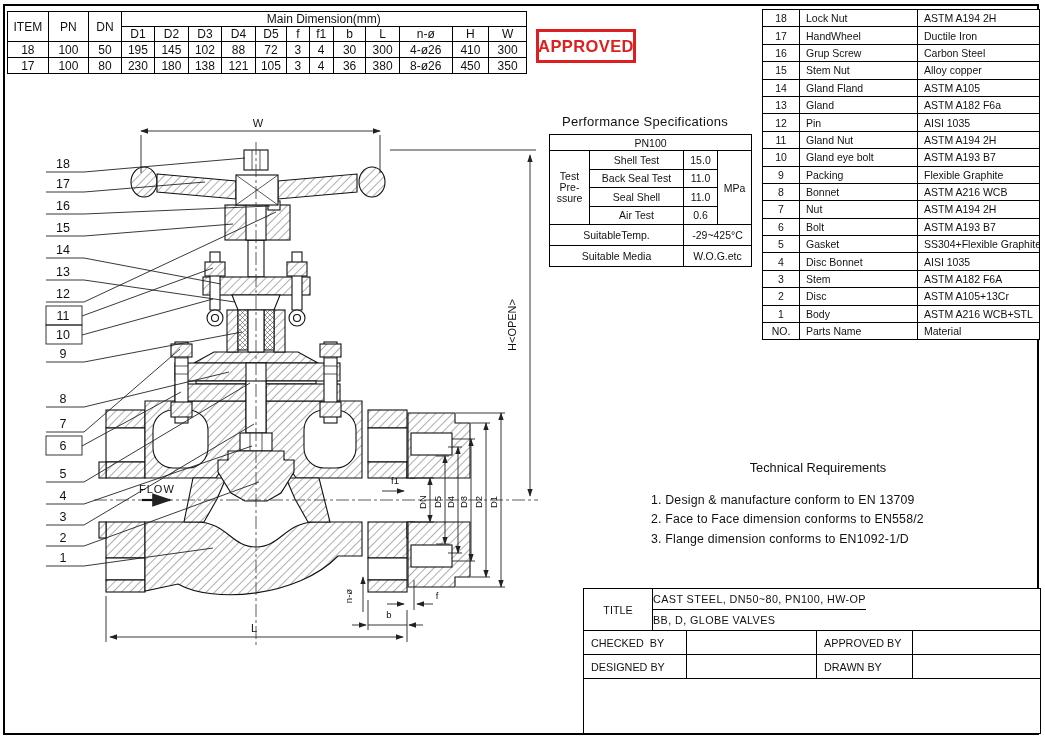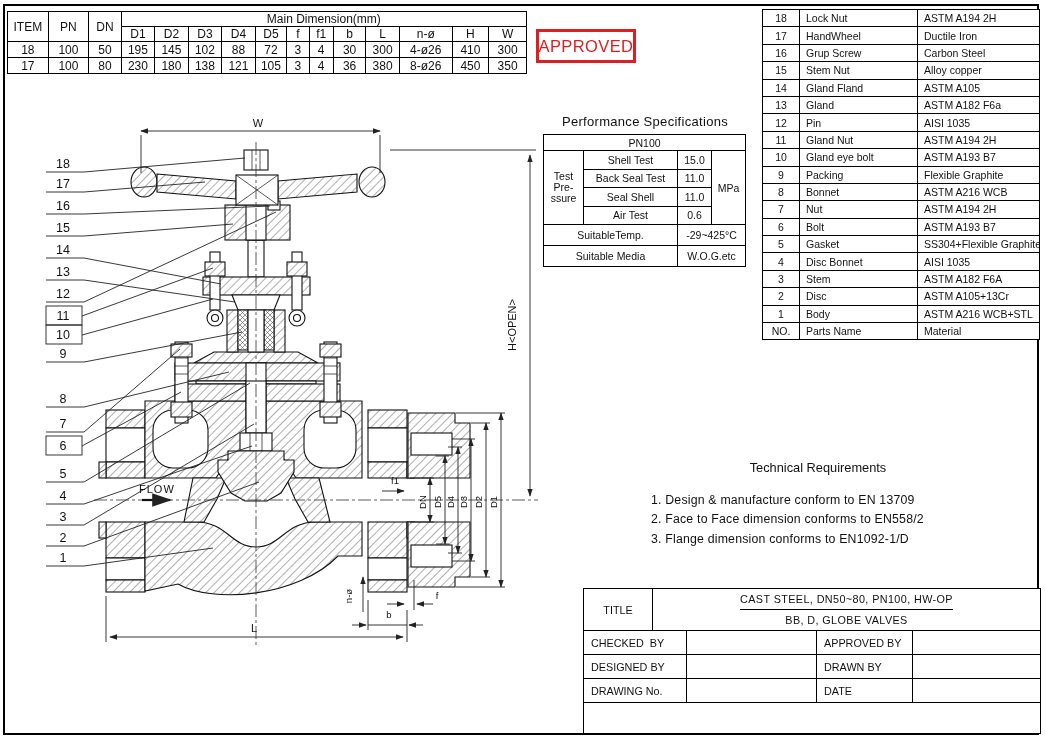--- a/index.html
+++ b/index.html
@@ -16,47 +16,47 @@
   #dim-table tr.data td{height:15px}
   
   #parts-table{position:absolute;left:762px;top:9px;width:278px;font-size:10.5px}
   #parts-table td{height:16.4px;vertical-align:middle}
   #parts-table td.no{text-align:center;width:36px}
   #parts-table td.nm{padding-left:6px;width:111px}
   #parts-table td.mt{padding-left:6px}
   
   #perf-wrap{position:absolute;left:541px;top:102px;width:208px}
   #perf-title{font-size:13px;text-align:center;letter-spacing:.3px;margin:12px 0 5px 0}
-  #perf-table{width:202px;margin-left:2px;font-size:10.5px}
+  #perf-table{width:202px;margin-left:8px;font-size:10.5px}
   #perf-table td{vertical-align:middle}
   #perf-table tr.rn td{height:15px}
   #perf-table tr.rt td{height:17.5px}
   #perf-table tr.rb td{height:20px}
   .pre{white-space:pre-line;line-height:11px}
   
   #tech{position:absolute;left:613px;top:460px;width:410px;font-size:12.3px}
   #tech-title{text-align:center;font-size:12.8px;margin:0 0 8px 0}
   #tech ul{list-style:none;margin:16px;padding:0 0 0 22px}
   #tech li{line-height:19.3px;letter-spacing:.2px}
   
   #stamp{position:absolute;left:536px;top:29px;width:100px;height:34px;
      display:flex;align-items:center;justify-content:center;box-sizing:border-box;
-     font-weight:normal;font-size:16.5px;letter-spacing:.4px}
+     font-weight:bold;font-size:16.5px;letter-spacing:.4px}
   
   #title-block{position:absolute;left:583px;top:588px;width:458px;height:146px;
      border:1.5px solid #000;box-sizing:border-box;font-size:10.8px;background:#fff;
      display:flex;flex-direction:column}
   .tb-row{display:flex;border-bottom:1px solid #000}
   .tb-row:last-child{border-bottom:none;flex:1}
   .tb-r1{height:41px}
   .tb-rf{height:23px}
   .tb-cell{display:flex;align-items:center;box-sizing:border-box;border-right:1px solid #000}
   .tb-cell:last-child{border-right:none}
   .tb-title-label{width:69px;justify-content:center}
-  .tb-product{flex:1;flex-direction:column;align-items:center}
+  .tb-product{flex:1;flex-direction:column;align-items:flex-start}
   .tb-product div{flex:1;display:flex;align-items:center;justify-content:center;letter-spacing:.4px}
   .tb-product div:first-child{border-bottom:1px solid #000}
   .tb-l1{width:103px;padding-left:7px;white-space:pre}
   .tb-v1{width:130px}
   .tb-l2{width:96px;padding-left:7px;white-space:pre}
   .tb-v2{flex:1}
   
   #dwg{position:absolute;left:0;top:0;width:1045px;height:741px}
   .hs{fill:url(#ht);stroke:#111;stroke-width:1.1}
   .xs{fill:url(#xh);stroke:#111;stroke-width:1}
@@ -539,22 +539,16 @@
     <div class="tb-cell tb-v1"></div>
     <div class="tb-cell tb-l2">APPROVED BY</div>
     <div class="tb-cell tb-v2"></div>
   </div>
   <div class="tb-row tb-rf">
     <div class="tb-cell tb-l1">DESIGNED BY</div>
     <div class="tb-cell tb-v1"></div>
     <div class="tb-cell tb-l2">DRAWN BY</div>
     <div class="tb-cell tb-v2"></div>
   </div>
-  <div class="tb-row tb-rf">
-    <div class="tb-cell tb-l1">DRAWING No.</div>
-    <div class="tb-cell tb-v1"></div>
-    <div class="tb-cell tb-l2">DATE</div>
-    <div class="tb-cell tb-v2"></div>
-  </div>
   <div class="tb-row">
     <div class="tb-cell" style="flex:1"></div>
   </div>
 </div>
 
 </body></html>

